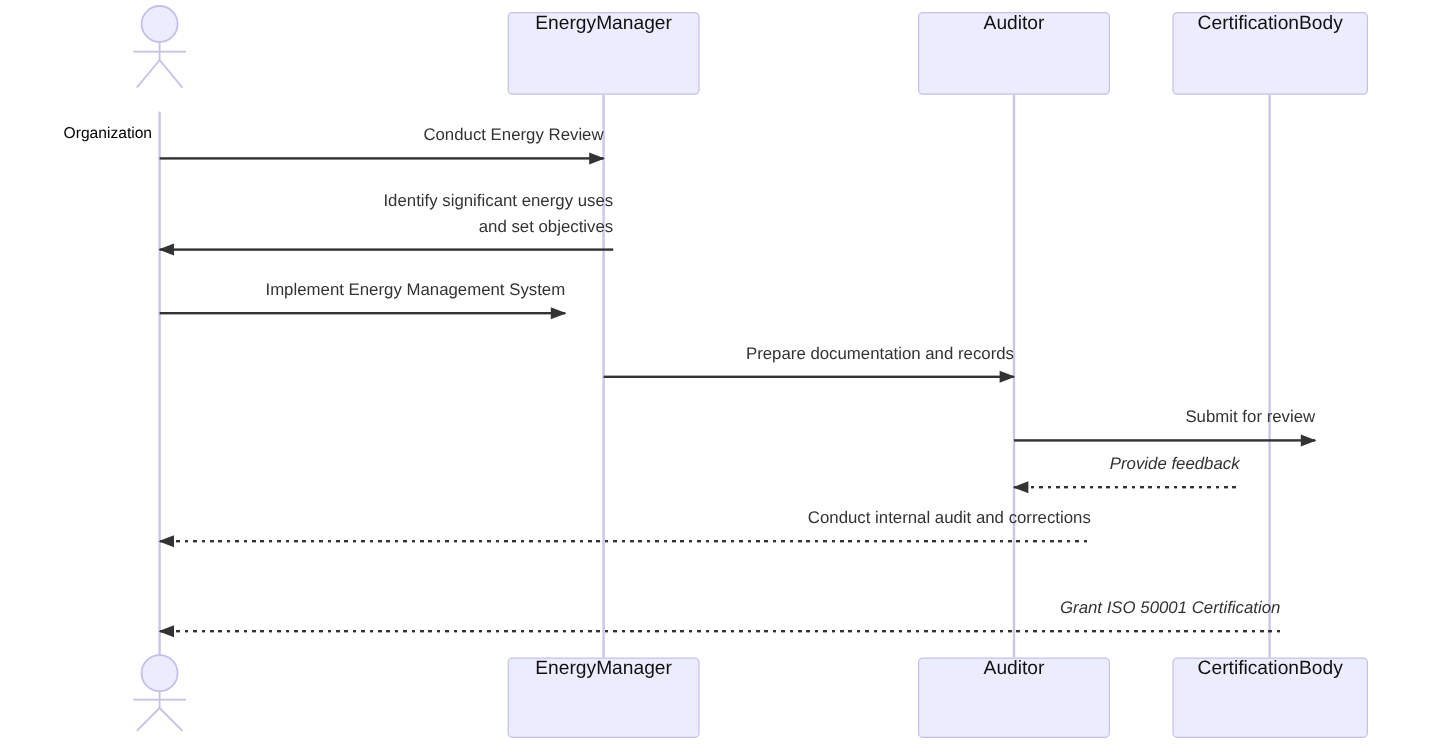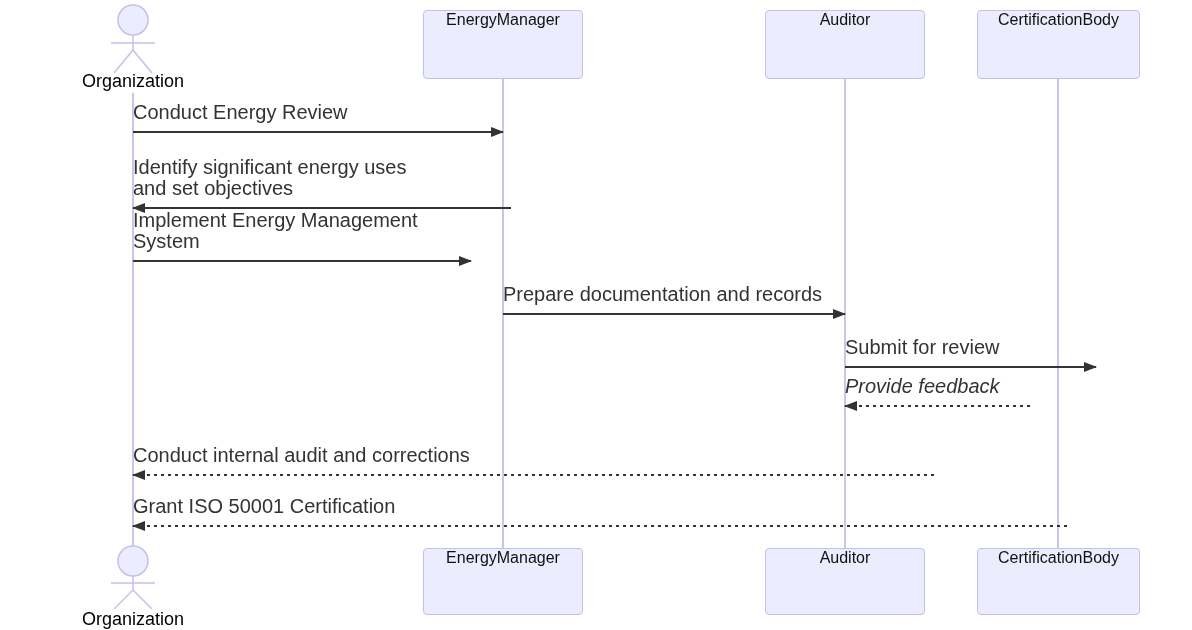--- a/index.html
+++ b/index.html
@@ -47,35 +47,36 @@
   .p-aud-bot { left: 765px; top: 548px; width: 160px; height: 67px; }
   .p-cb-bot  { left: 977px; top: 548px; width: 163px; height: 67px; }
 
   
   .actor-figure { position: absolute; z-index: 3; }
   .af-top { left: 98px; top: 3px; }
   .af-bot { left: 98px; top: 545px; }
   .actor-label {
     position: absolute;
     width: 160px;
-    text-align: center;
-    font-size: 18px;
+    text-align: left;
+    font-size: 13px;
     color: #000000;
     z-index: 3;
+    margin-top: 32px;
   }
   .al-top { left: 53px; top: 71px; }
   .al-bot { left: 53px; top: 609px; }
 
   
   .msg { position: absolute; height: 60px; z-index: 2; }
   .msg-label {
     position: absolute;
     bottom: 10px; left: 0; right: 0;
-    text-align: left;
-    font-size: 20px;
+    text-align: right;
+    font-size: 14px;
     line-height: 21px;
     color: #333333;
     white-space: pre-line;
   }
   .msg-line {
     position: absolute;
     bottom: 0; left: 0; right: 0;
     height: 2px;
   }
   .line-solid { background: #333333; height: 1.6px; }
@@ -91,22 +92,22 @@
   }
   .arr-right { right: -1px; border-left: 13px solid #333333; }
   .arr-left  { left: -1px;  border-right: 13px solid #333333; }
 
   .m1 { left: 133px; top: 73px;  width: 370px; }
   .m2 { left: 133px; top: 149px; width: 378px; }
   .m3 { left: 133px; top: 202px; width: 338px; }
   .m4 { left: 503px; top: 255px; width: 342px; }
   .m5 { left: 845px; top: 308px; width: 251px; }
   .m6 { left: 845px; top: 347px; width: 188px; font-style: italic; }
-  .m7 { left: 133px; top: 416px; width: 776px; padding-left: 28px; }
-  .m8 { left: 133px; top: 467px; width: 934px; }
+  .m7 { left: 133px; top: 392px; width: 776px; }
+  .m8 { left: 133px; top: 467px; width: 934px; font-style: italic; }
 </style>
 </head>
 <body>
 
 <div id="canvas">
 
   <div class="lifeline ll-org"></div>
   <div class="lifeline ll-em"></div>
   <div class="lifeline ll-aud"></div>
   <div class="lifeline ll-cb"></div>

